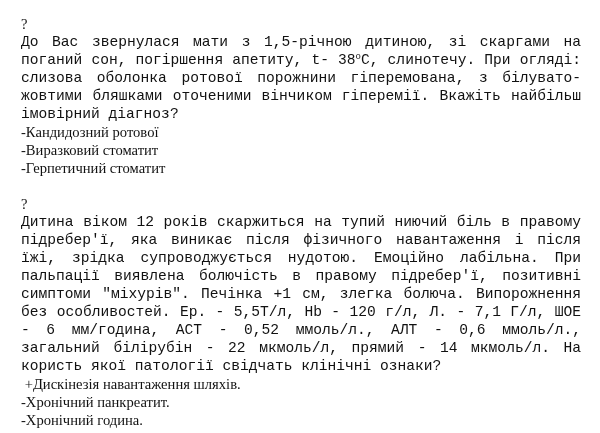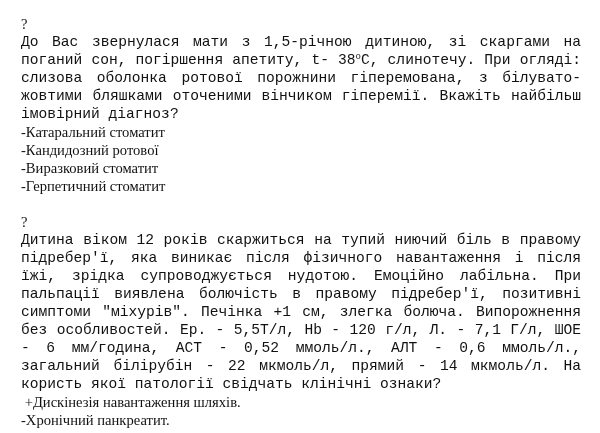--- a/index.html
+++ b/index.html
@@ -47,21 +47,20 @@
   </style>
 </head>
 <body>
 
 <div class="doc">
 
   <div>
     <div class="line">?</div>
     <div class="para"><span>До Вас  звернулася мати з 1,5-річною дитиною, зі скаргами на поганий сон, погіршення апетиту, t- 38</span><sup class="deg">о</sup><span>С, слинотечу. При огляді: слизова оболонка ротової порожнини гіперемована, з білувато-жовтими бляшками оточеними вінчиком гіперемії. Вкажіть найбільш імовірний діагноз?</span></div>
     <div>
-      <div class="opt">-Катаральний стоматит</div>
       <div class="opt">-Кандидозний ротової</div>
       <div class="opt">-Виразковий стоматит</div>
       <div class="opt">-Герпетичний стоматит</div>
     </div>
   </div>
 
   <div class="gap"></div>
 
   <div>
     <div class="line">?</div>

